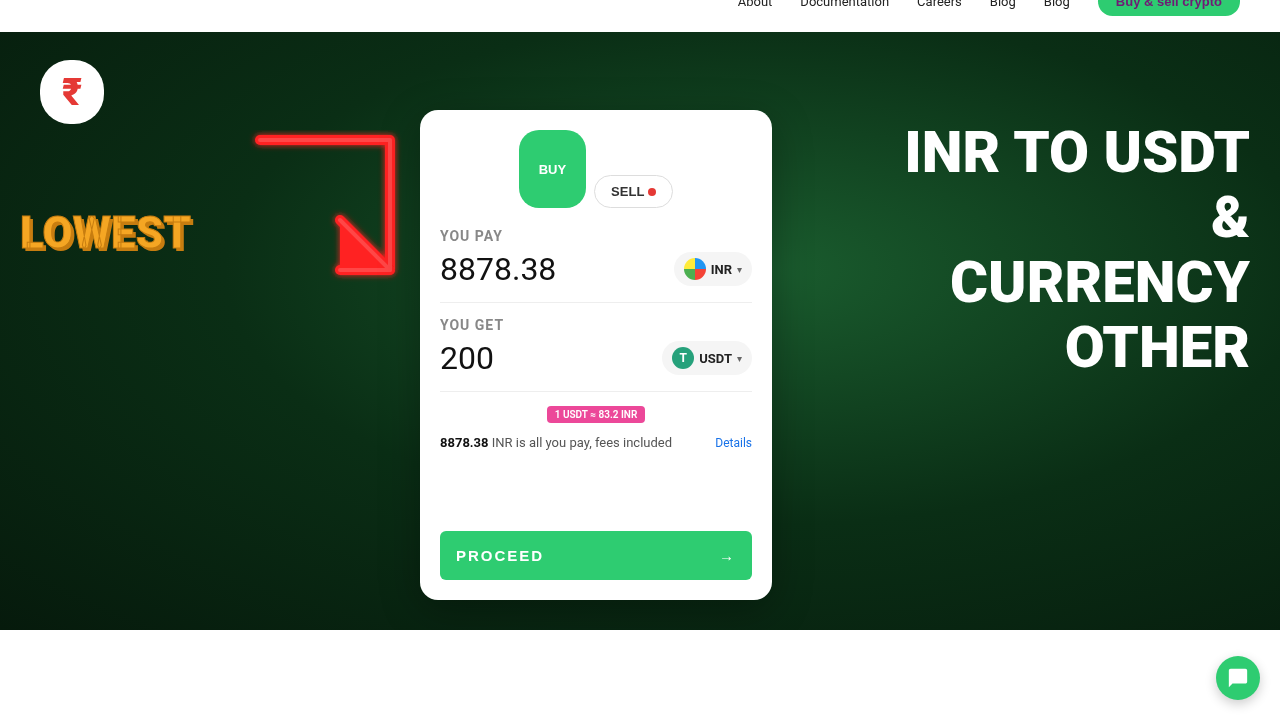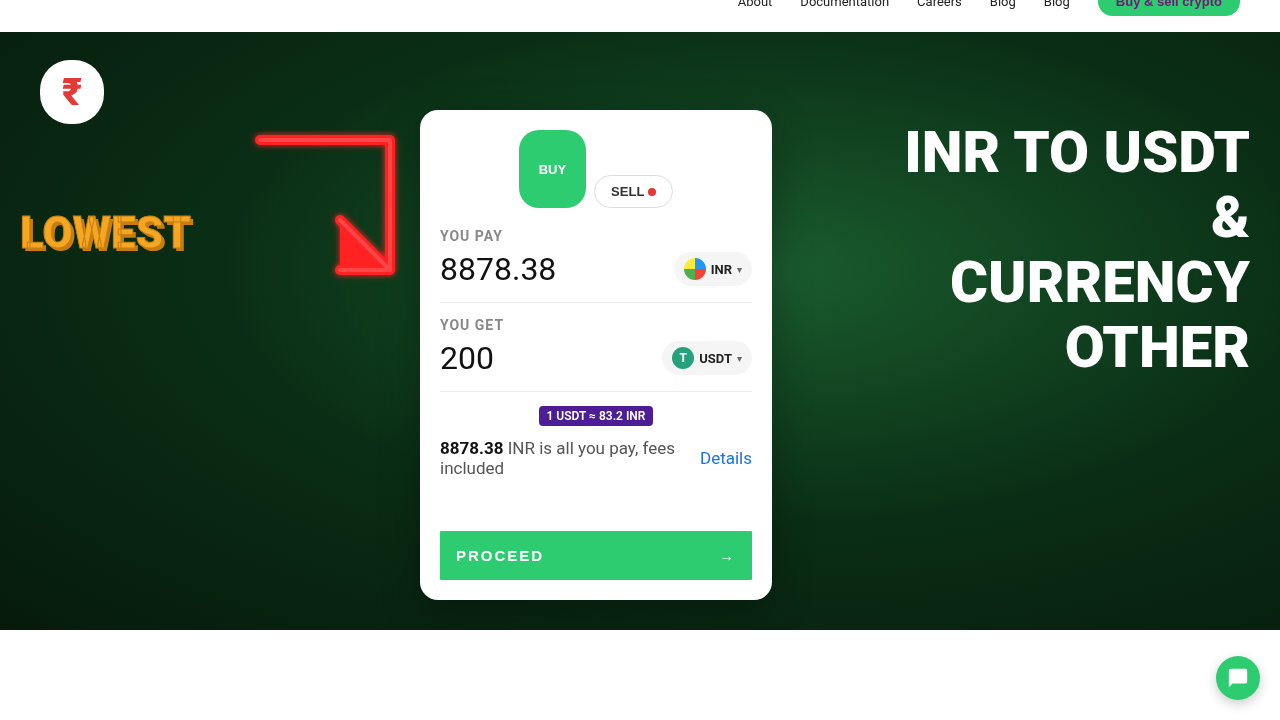--- a/index.html
+++ b/index.html
@@ -216,57 +216,57 @@
       font-size: 13px;
       font-weight: 700;
       color: #222;
     }
     .chevron-down {
       font-size: 10px;
       color: #666;
     }
 
     .rate-badge {
-      background: #4c1d95;
+      background: #ec4899;
       color: #fff;
-      font-size: 12px;
+      font-size: 10px;
       font-weight: 600;
       border-radius: 4px;
       padding: 3px 8px;
       align-self: center;
       margin-bottom: 12px;
       cursor: pointer;
     }
 
     .fee-row {
       display: flex;
       align-items: center;
       justify-content: space-between;
       margin-bottom: 6px;
     }
     .fee-text {
-      font-size: 17px;
+      font-size: 13px;
       color: #555;
     }
     .fee-text strong {
       color: #111;
       font-weight: 700;
     }
     .details-link {
-      font-size: 17px;
+      font-size: 12px;
       color: #1a73e8;
       cursor: pointer;
     }
 
     .proceed-btn {
       margin-top: auto;
       background: #2ecc71;
       color: #fff;
       border: none;
-      border-radius: 1px;
+      border-radius: 6px;
       padding: 16px;
       font-size: 15px;
       font-weight: 700;
       letter-spacing: 2px;
       cursor: pointer;
       display: flex;
       align-items: center;
       justify-content: space-between;
       width: 100%;
     }

